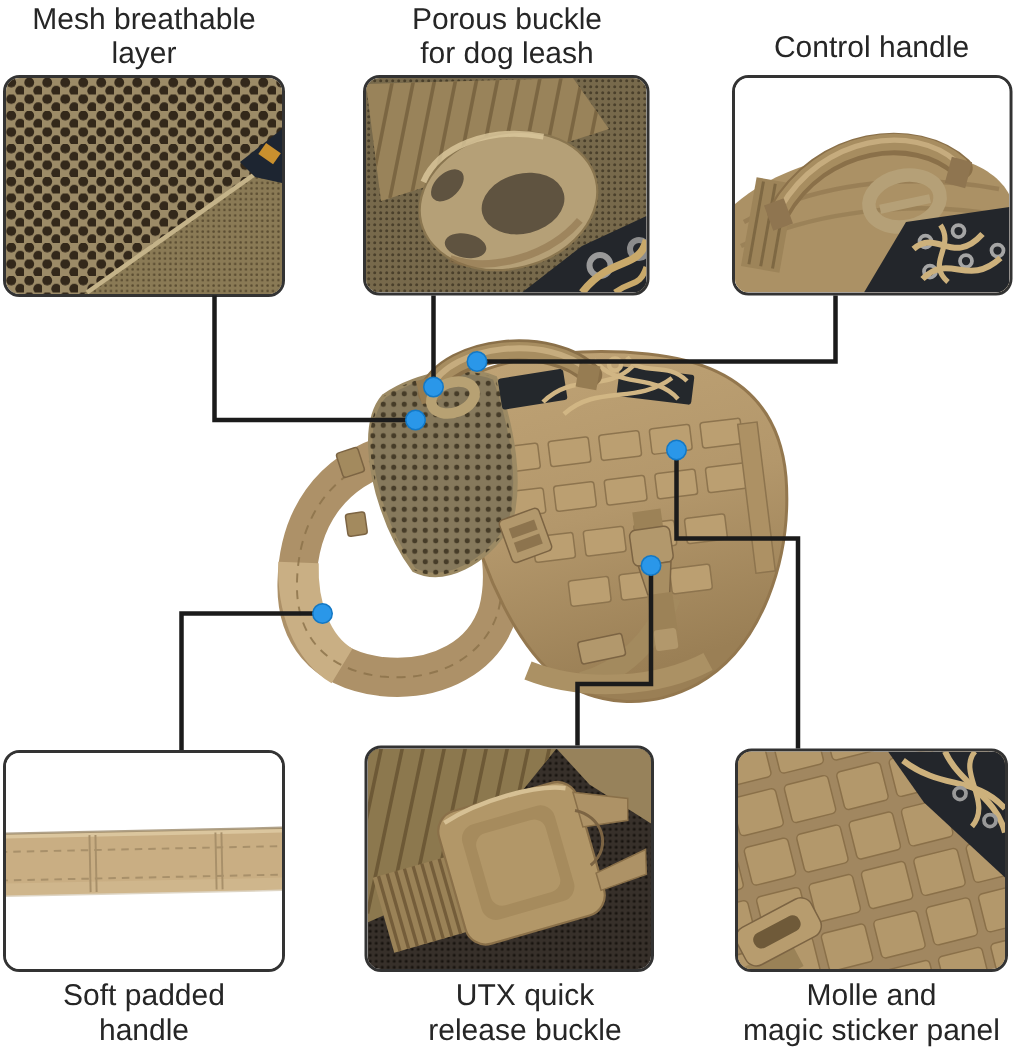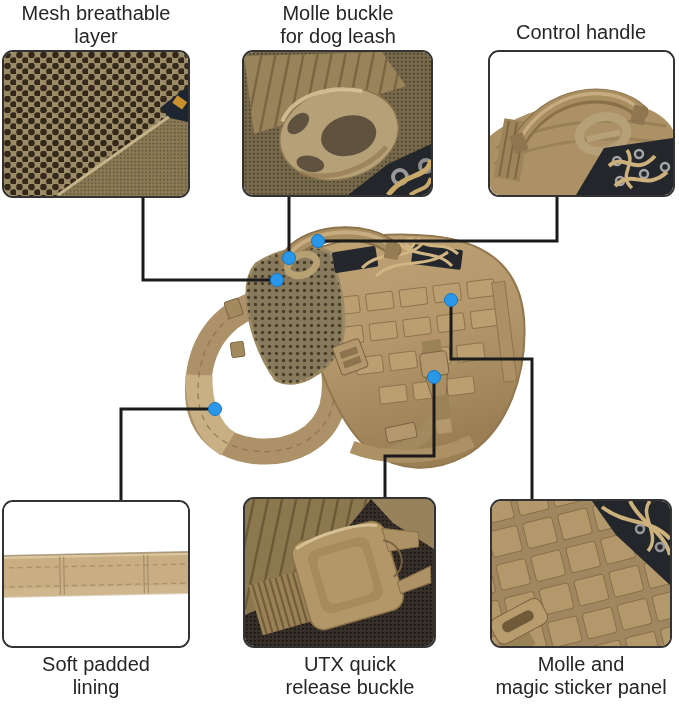--- a/index.html
+++ b/index.html
@@ -32,25 +32,25 @@
   #inset-utx    {left:243px; top:497px; width:193px;height:151px;}
   #inset-molle  {left:490px; top:499px; width:182px;height:149px;}
 </style>
 </head>
 <body>
 
 <div id="stage">
 
   <div class="callout-label" id="lbl-mesh">Mesh breathable
 layer</div>
-  <div class="callout-label" id="lbl-porous">Molle buckle
+  <div class="callout-label" id="lbl-porous">Porous buckle
 for dog leash</div>
   <div class="callout-label" id="lbl-handle">Control handle</div>
   <div class="callout-label" id="lbl-pad">Soft padded
-lining</div>
+handle</div>
   <div class="callout-label" id="lbl-utx">UTX quick
 release buckle</div>
   <div class="callout-label" id="lbl-molle">Molle and
 magic sticker panel</div>
 
   <div class="inset" id="inset-mesh">
     <svg viewBox="0 0 184 144" preserveAspectRatio="none">
       <defs>
         <pattern id="holesBig" width="12" height="11" patternUnits="userSpaceOnUse">
           <circle cx="3.5" cy="3" r="3.3" fill="#33281a"></circle>

